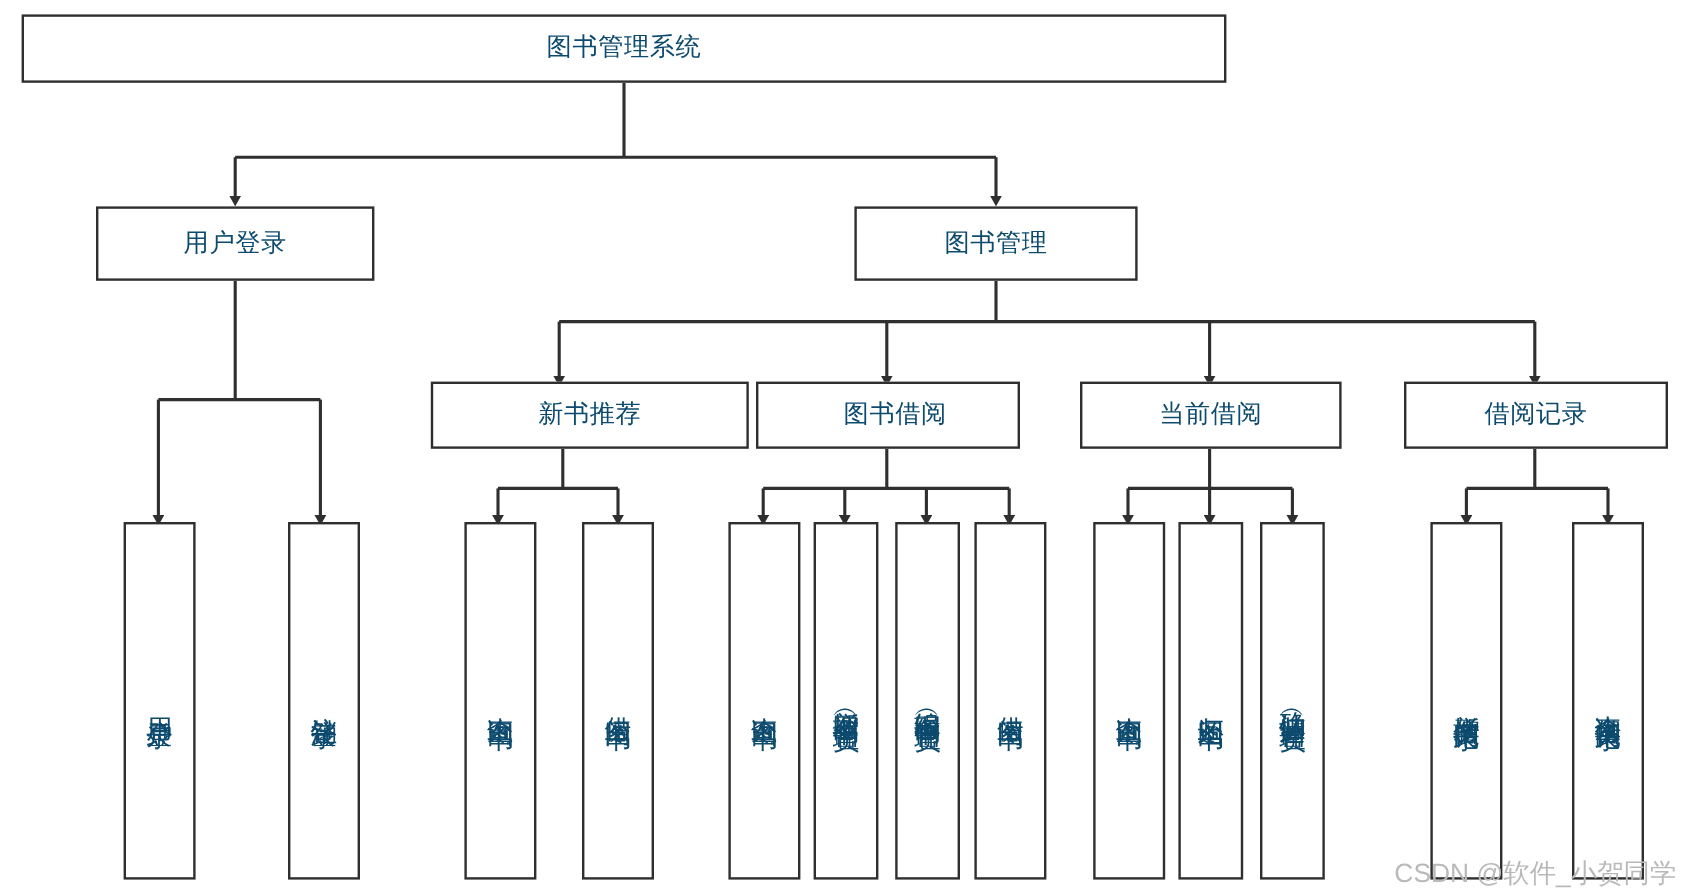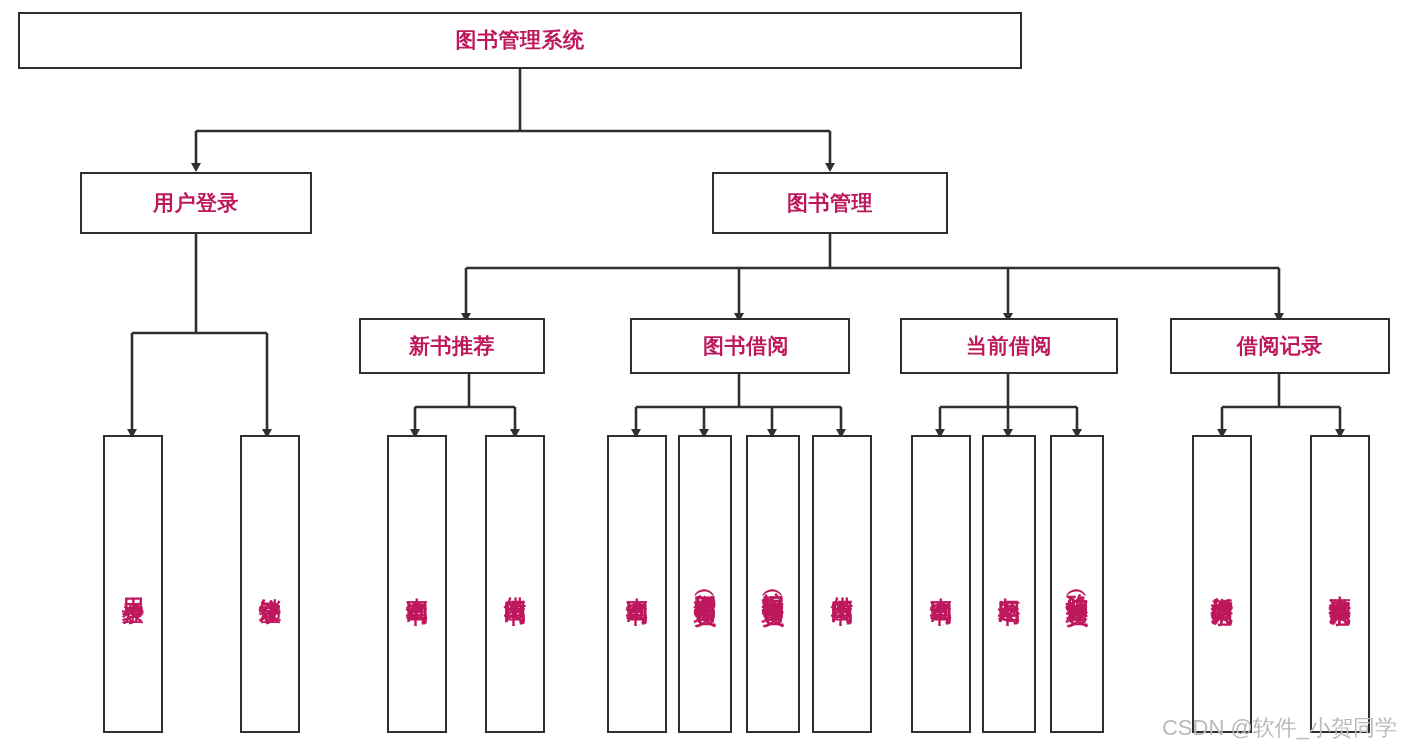--- a/index.html
+++ b/index.html
@@ -26,22 +26,21 @@
     pointer-events: none;
   }
   .node {
     position: absolute;
     box-sizing: border-box;
     border: 2px solid #2f2f2f;
     background: #ffffff;
     display: flex;
     align-items: center;
     justify-content: center;
-    color: #be185d;
-    font-weight: bold;
+    color: #0c4a6e;
   }
   .node .label {
     text-align: center;
     line-height: 1.05;
     letter-spacing: 0.5px;
   }
   .node.horiz .label {
     font-size: 21px;
     writing-mode: horizontal-tb;
   }
@@ -126,21 +125,21 @@
     <span class="label">图书管理系统</span>
   </div>
 
   <div class="node horiz" style="left:80px; top:172px; width:232px; height:62px;">
     <span class="label">用户登录</span>
   </div>
   <div class="node horiz" style="left:712px; top:172px; width:236px; height:62px;">
     <span class="label">图书管理</span>
   </div>
 
-  <div class="node horiz" style="left:359px; top:318px; width:186px; height:56px;">
+  <div class="node horiz" style="left:359px; top:318px; width:265px; height:56px;">
     <span class="label">新书推荐</span>
   </div>
   <div class="node horiz" style="left:630px; top:318px; width:220px; height:56px;padding-left:12px;">
     <span class="label">图书借阅</span>
   </div>
   <div class="node horiz" style="left:900px; top:318px; width:218px; height:56px;">
     <span class="label">当前借阅</span>
   </div>
   <div class="node horiz" style="left:1170px; top:318px; width:220px; height:56px;">
     <span class="label">借阅记录</span>

